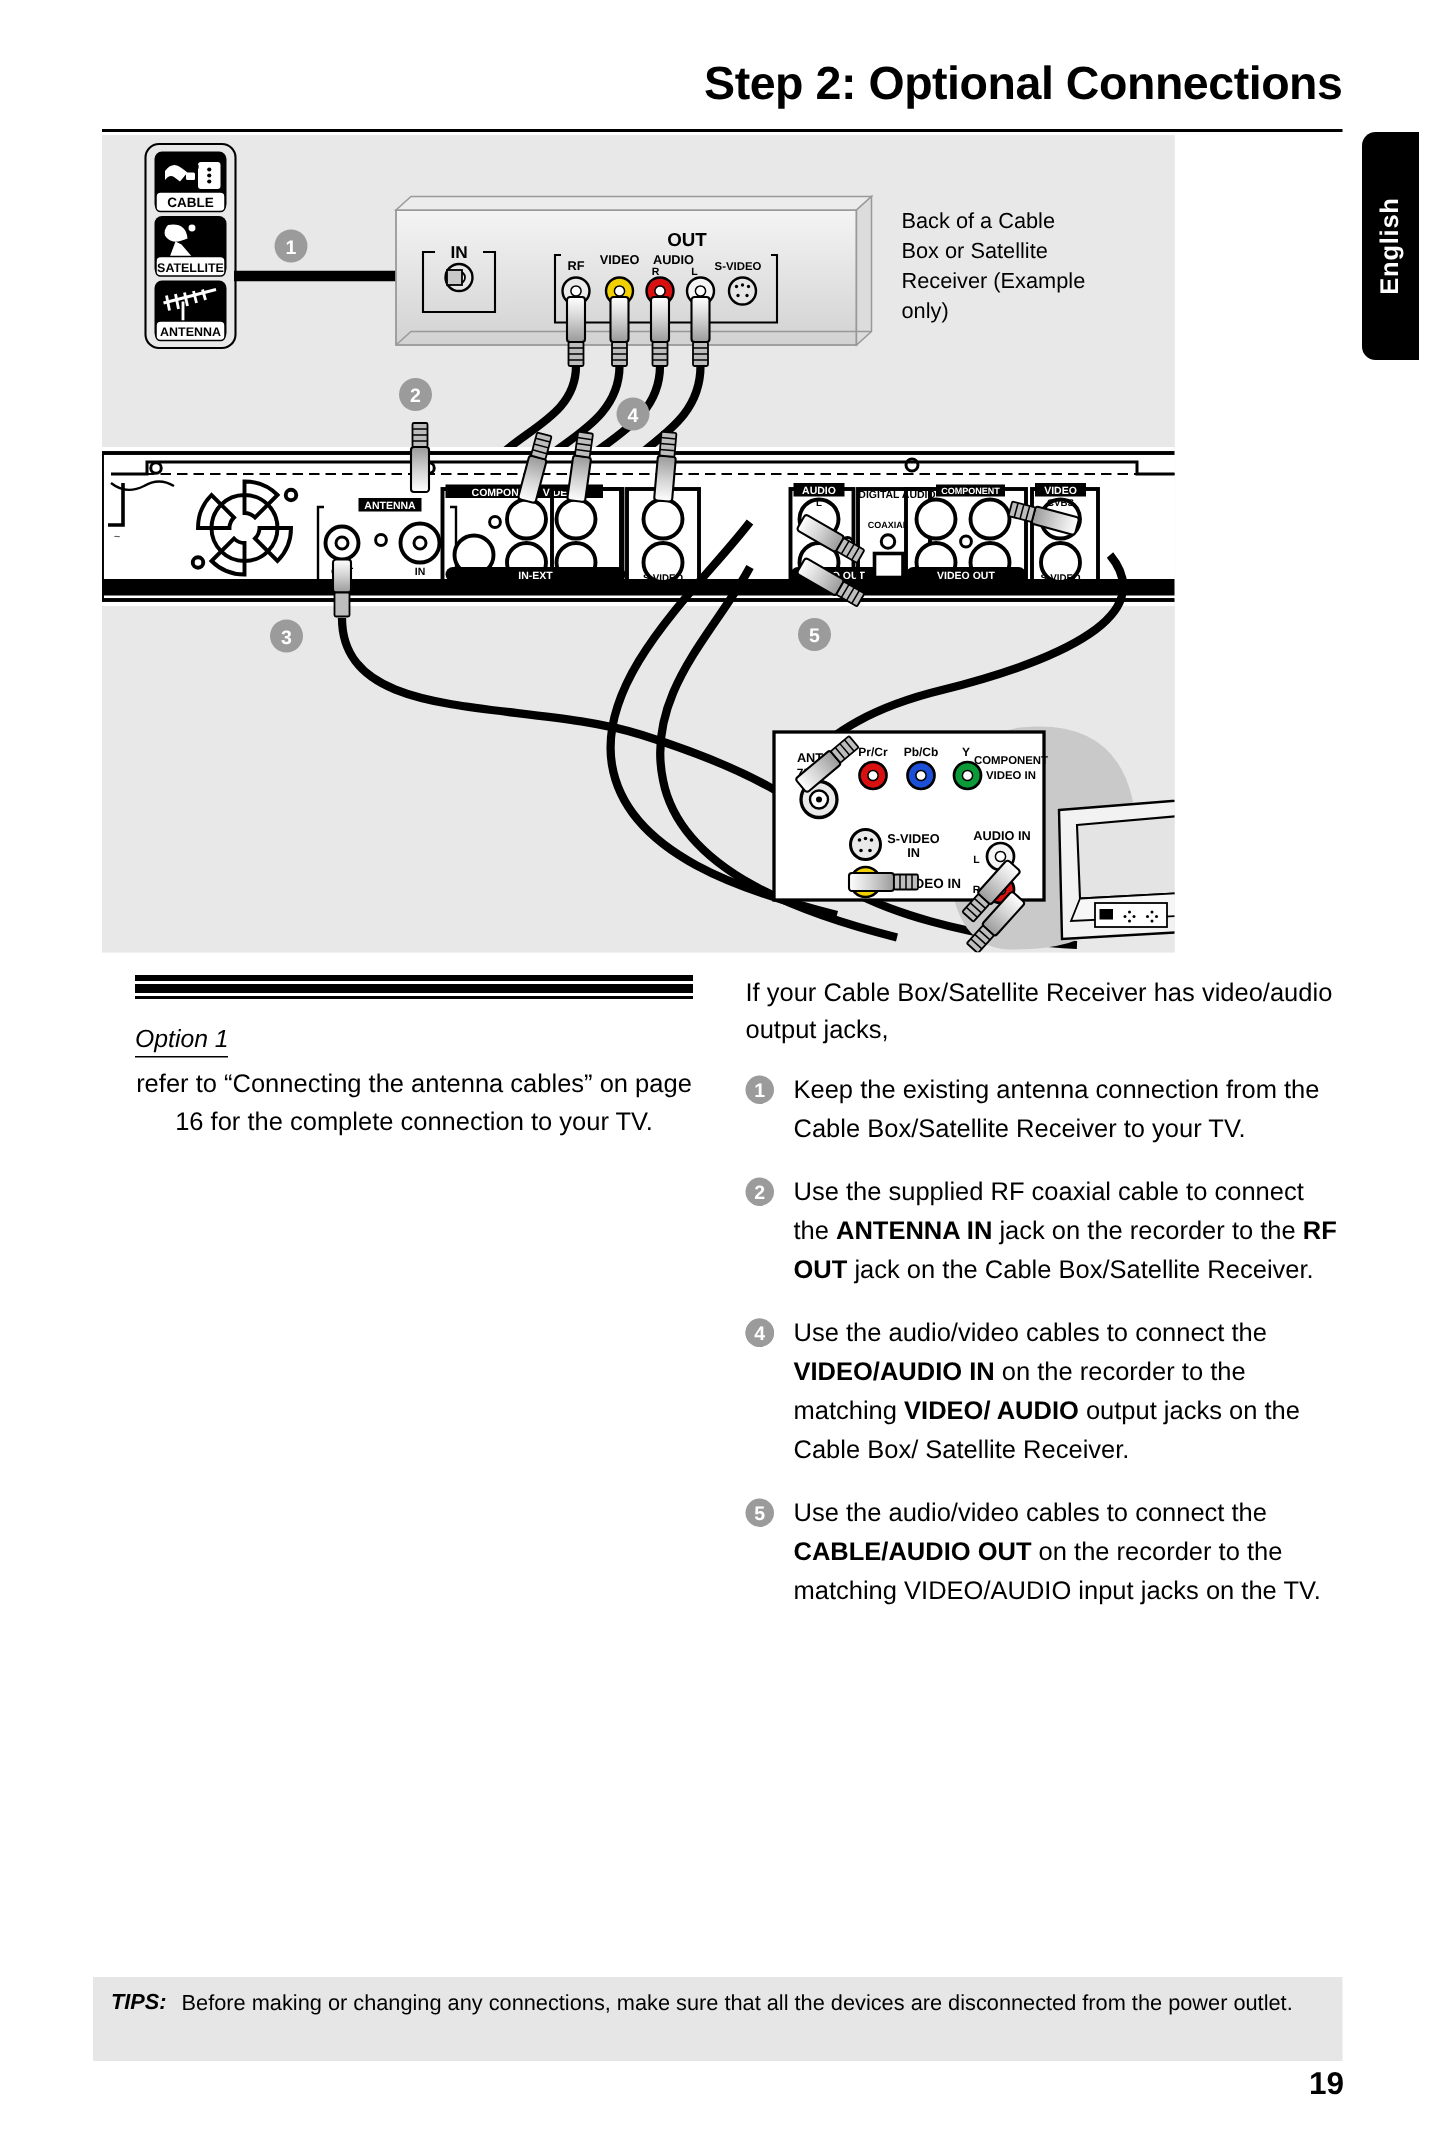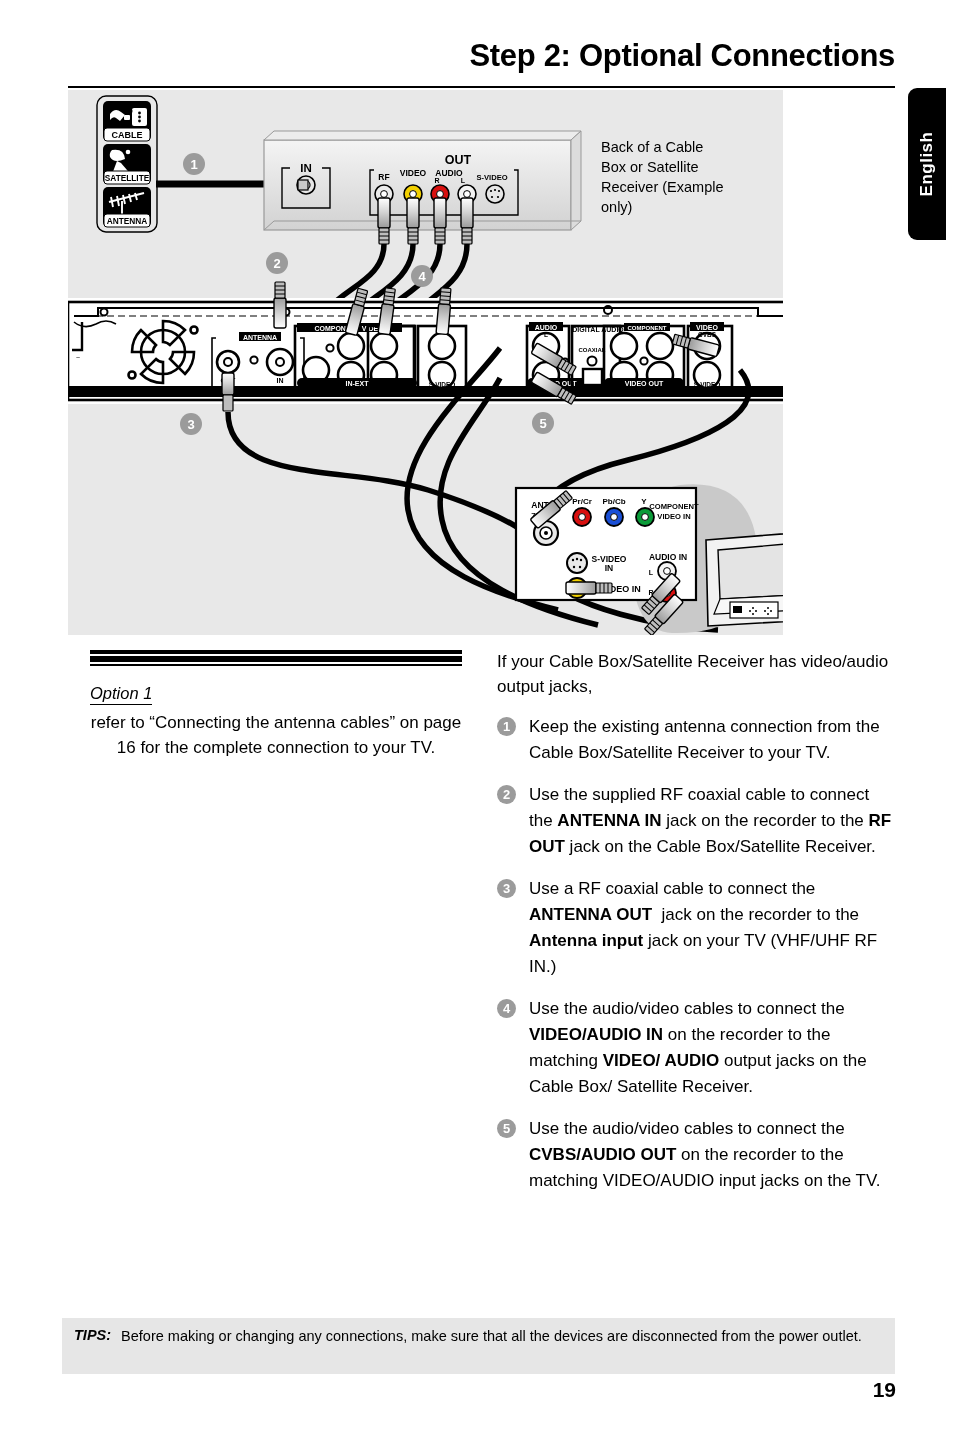--- a/index.html
+++ b/index.html
@@ -528,23 +528,23 @@
     <div style="height:18px"></div>
     <div><span class="option-label">Option  1</span></div>
     <div class="opt-plain">refer to “Connecting the antenna cables” on page 16 for the complete connection to your TV.</div>
   </div>
 
   <div class="col-right">
     <div class="opt-bold">If your Cable Box/Satellite Receiver has video/audio output jacks,</div>
     <div class="steps" id="steps-list">
         <div class="step"><span class="num">1</span><span>Keep the existing antenna connection from the Cable Box/Satellite Receiver to your TV.</span></div>
         <div class="step"><span class="num">2</span><span>Use the supplied RF coaxial cable to connect the <b>ANTENNA IN</b> jack on the recorder to the <b>RF OUT</b> jack on the Cable Box/Satellite Receiver.</span></div>
-        <div class="step"><span class="num">3</span><span>Use a RF coaxial cable to connect the <b>ANTENNA OUT</b>&nbsp; jack on the recorder to the <b>Antenna input</b> jack on your TV (VHF/UHF RF IN.)</span></div>
+        <div class="step"><span class="num">3</span></div>
         <div class="step"><span class="num">4</span><span>Use the audio/video cables to connect the <b>VIDEO/AUDIO IN</b> on the recorder to the matching <b>VIDEO/ AUDIO</b> output jacks on the Cable Box/ Satellite Receiver.</span></div>
-        <div class="step"><span class="num">5</span><span>Use the audio/video cables to connect the <b>CVBS/AUDIO OUT</b> on the recorder to the matching VIDEO/AUDIO input jacks on the TV.</span></div>
+        <div class="step"><span class="num">5</span><span>Use the audio/video cables to connect the <b>CABLE/AUDIO OUT</b> on the recorder to the matching VIDEO/AUDIO input jacks on the TV.</span></div>
       </div>
   </div>
 
   <div class="tips">
     <div class="tips-inner">
       <div class="tips-label">TIPS:</div>
       <div class="tips-text">Before making or changing any connections, make sure that all the devices are disconnected from the power outlet.</div>
     </div>
   </div>
 

